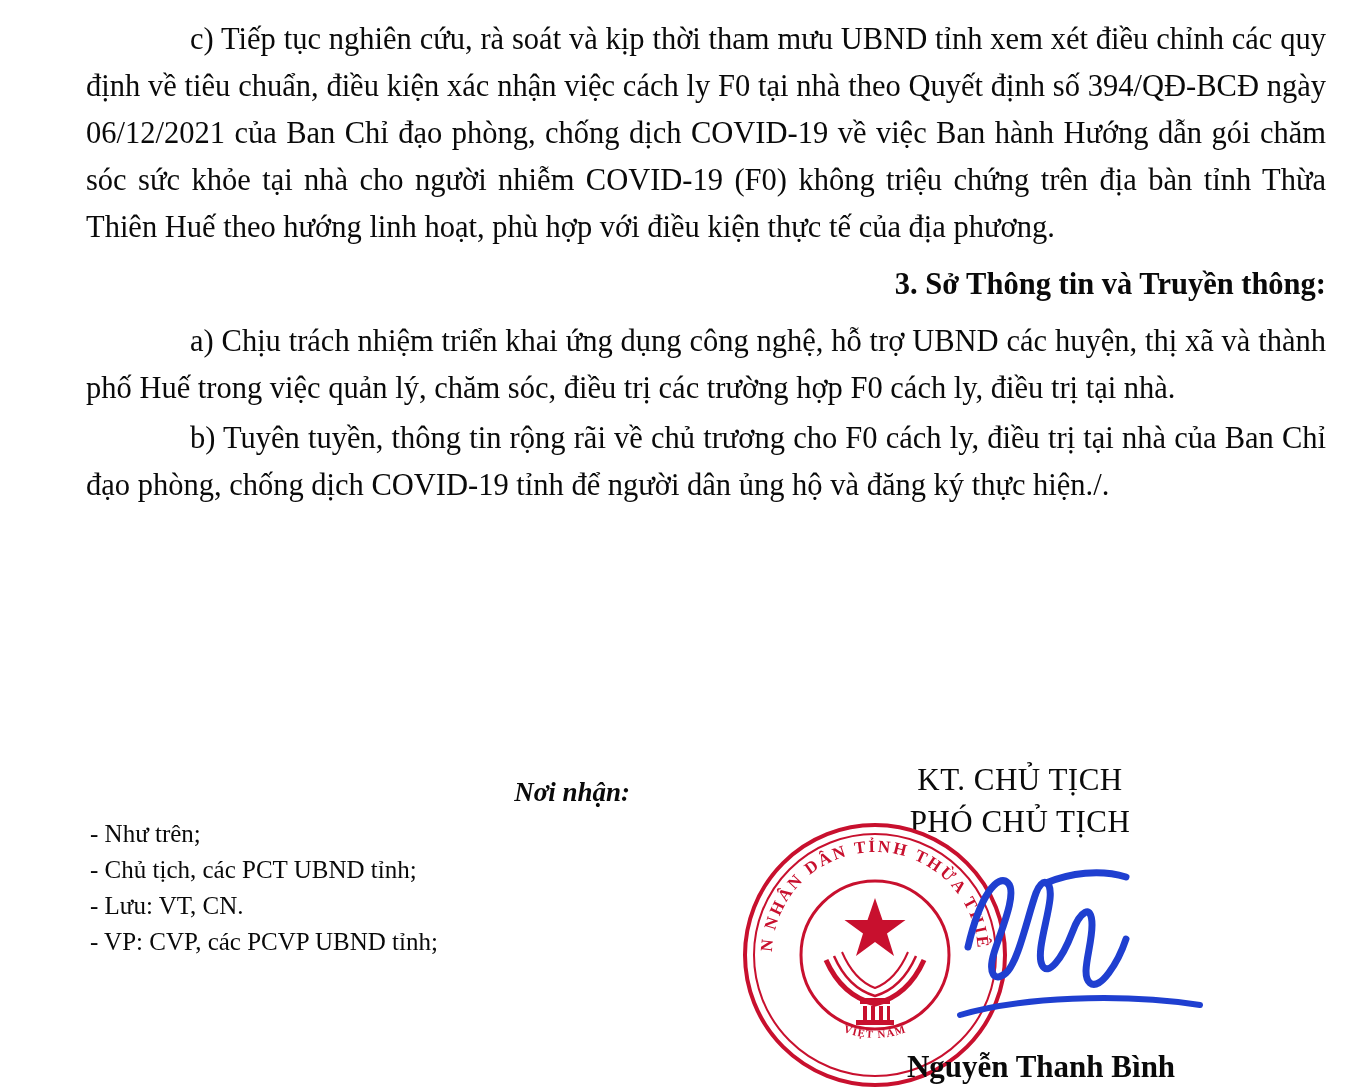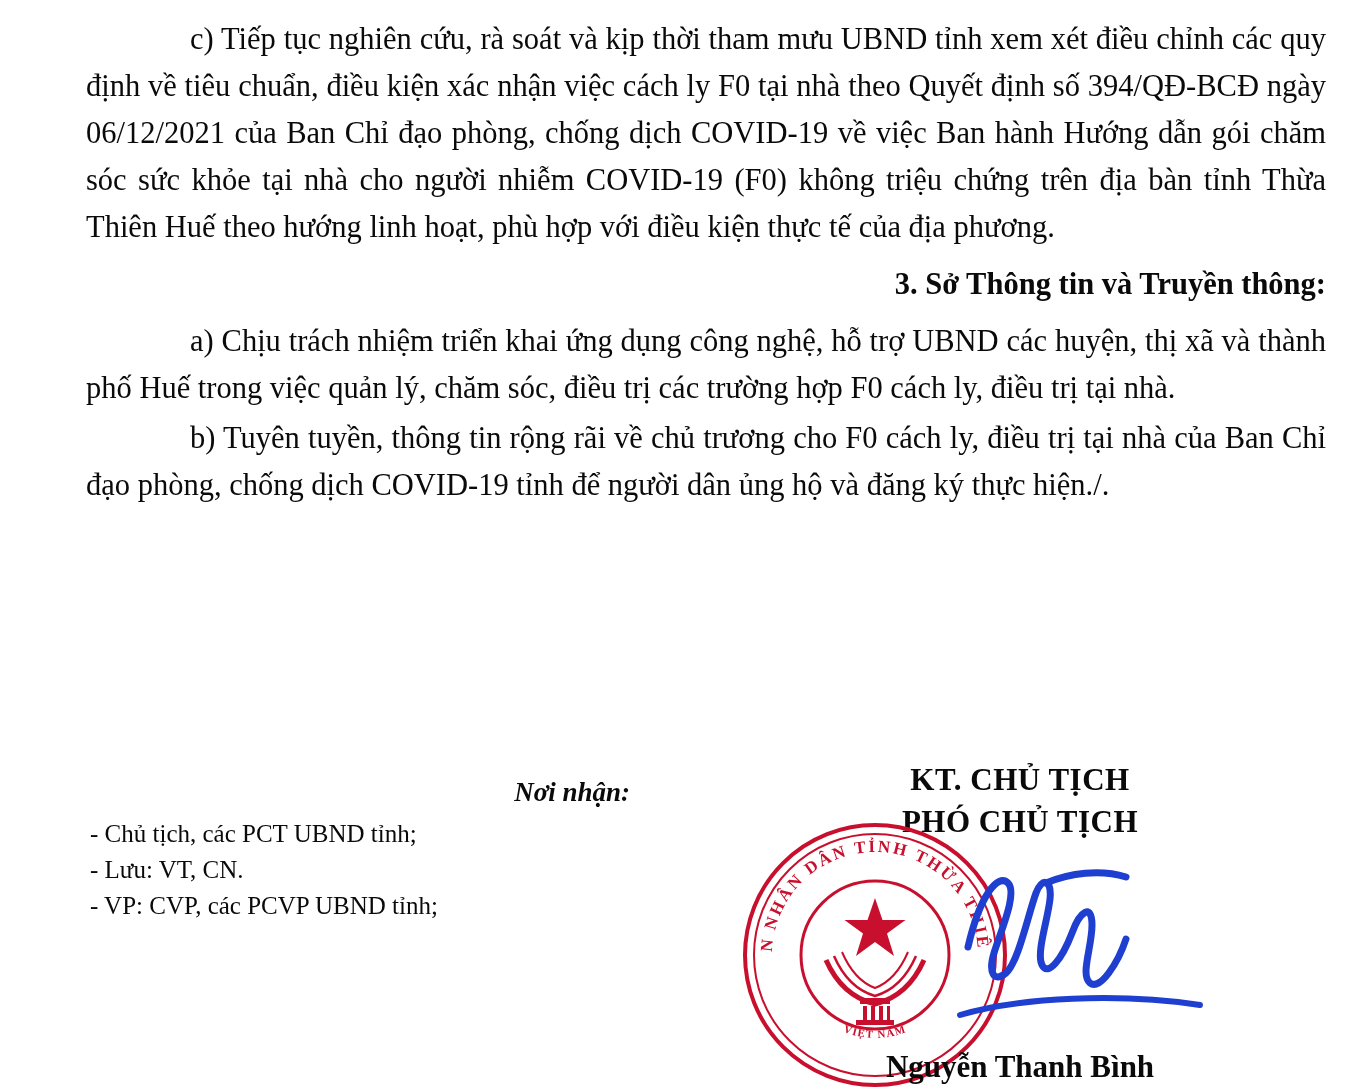--- a/index.html
+++ b/index.html
@@ -72,31 +72,31 @@
   }
   .signature-block {
     position: absolute;
     left: 760px;
     top: 0;
     width: 520px;
     text-align: center;
   }
   .signature-block .line1,
   .signature-block .line2 {
-    font-weight: bold;
+    font-weight: normal;
     font-size: 31px;
     line-height: 40px;
     letter-spacing: 0.5px;
   }
   .signature-block .line2 {
     margin-top: 2px;
   }
   .signer-name {
     position: absolute;
-    left: 760px;
+    left: 781px;
     top: 288px;
     width: 520px;
     text-align: center;
     font-weight: bold;
     font-size: 31px;
     line-height: 38px;
   }
   
   .seal {
     position: absolute;
@@ -129,20 +129,21 @@
 
   <p class="body-par">a) Chịu trách nhiệm triển khai ứng dụng công nghệ, hỗ trợ UBND các huyện, thị xã và thành phố Huế trong việc quản lý, chăm sóc, điều trị các trường hợp F0 cách ly, điều trị tại nhà.</p>
 
   <p class="body-par">b) Tuyên tuyền, thông tin rộng rãi về chủ trương cho F0 cách ly, điều trị tại nhà của Ban Chỉ đạo phòng, chống dịch COVID-19 tỉnh để người dân ủng hộ và đăng ký thực hiện./.</p>
 
   <div class="footer">
 
     <div class="recipients">
       <div class="title">Nơi nhận:</div>
       <ul>
+        <li>- Như trên;</li>
         <li>- Chủ tịch, các PCT UBND tỉnh;</li>
         <li>- Lưu: VT, CN.</li>
         <li>- VP: CVP, các PCVP UBND tỉnh;</li>
       </ul>
     </div>
 
     <div class="signature-block">
       <div class="line1">KT. CHỦ TỊCH</div>
       <div class="line2">PHÓ CHỦ TỊCH</div>
     </div>

